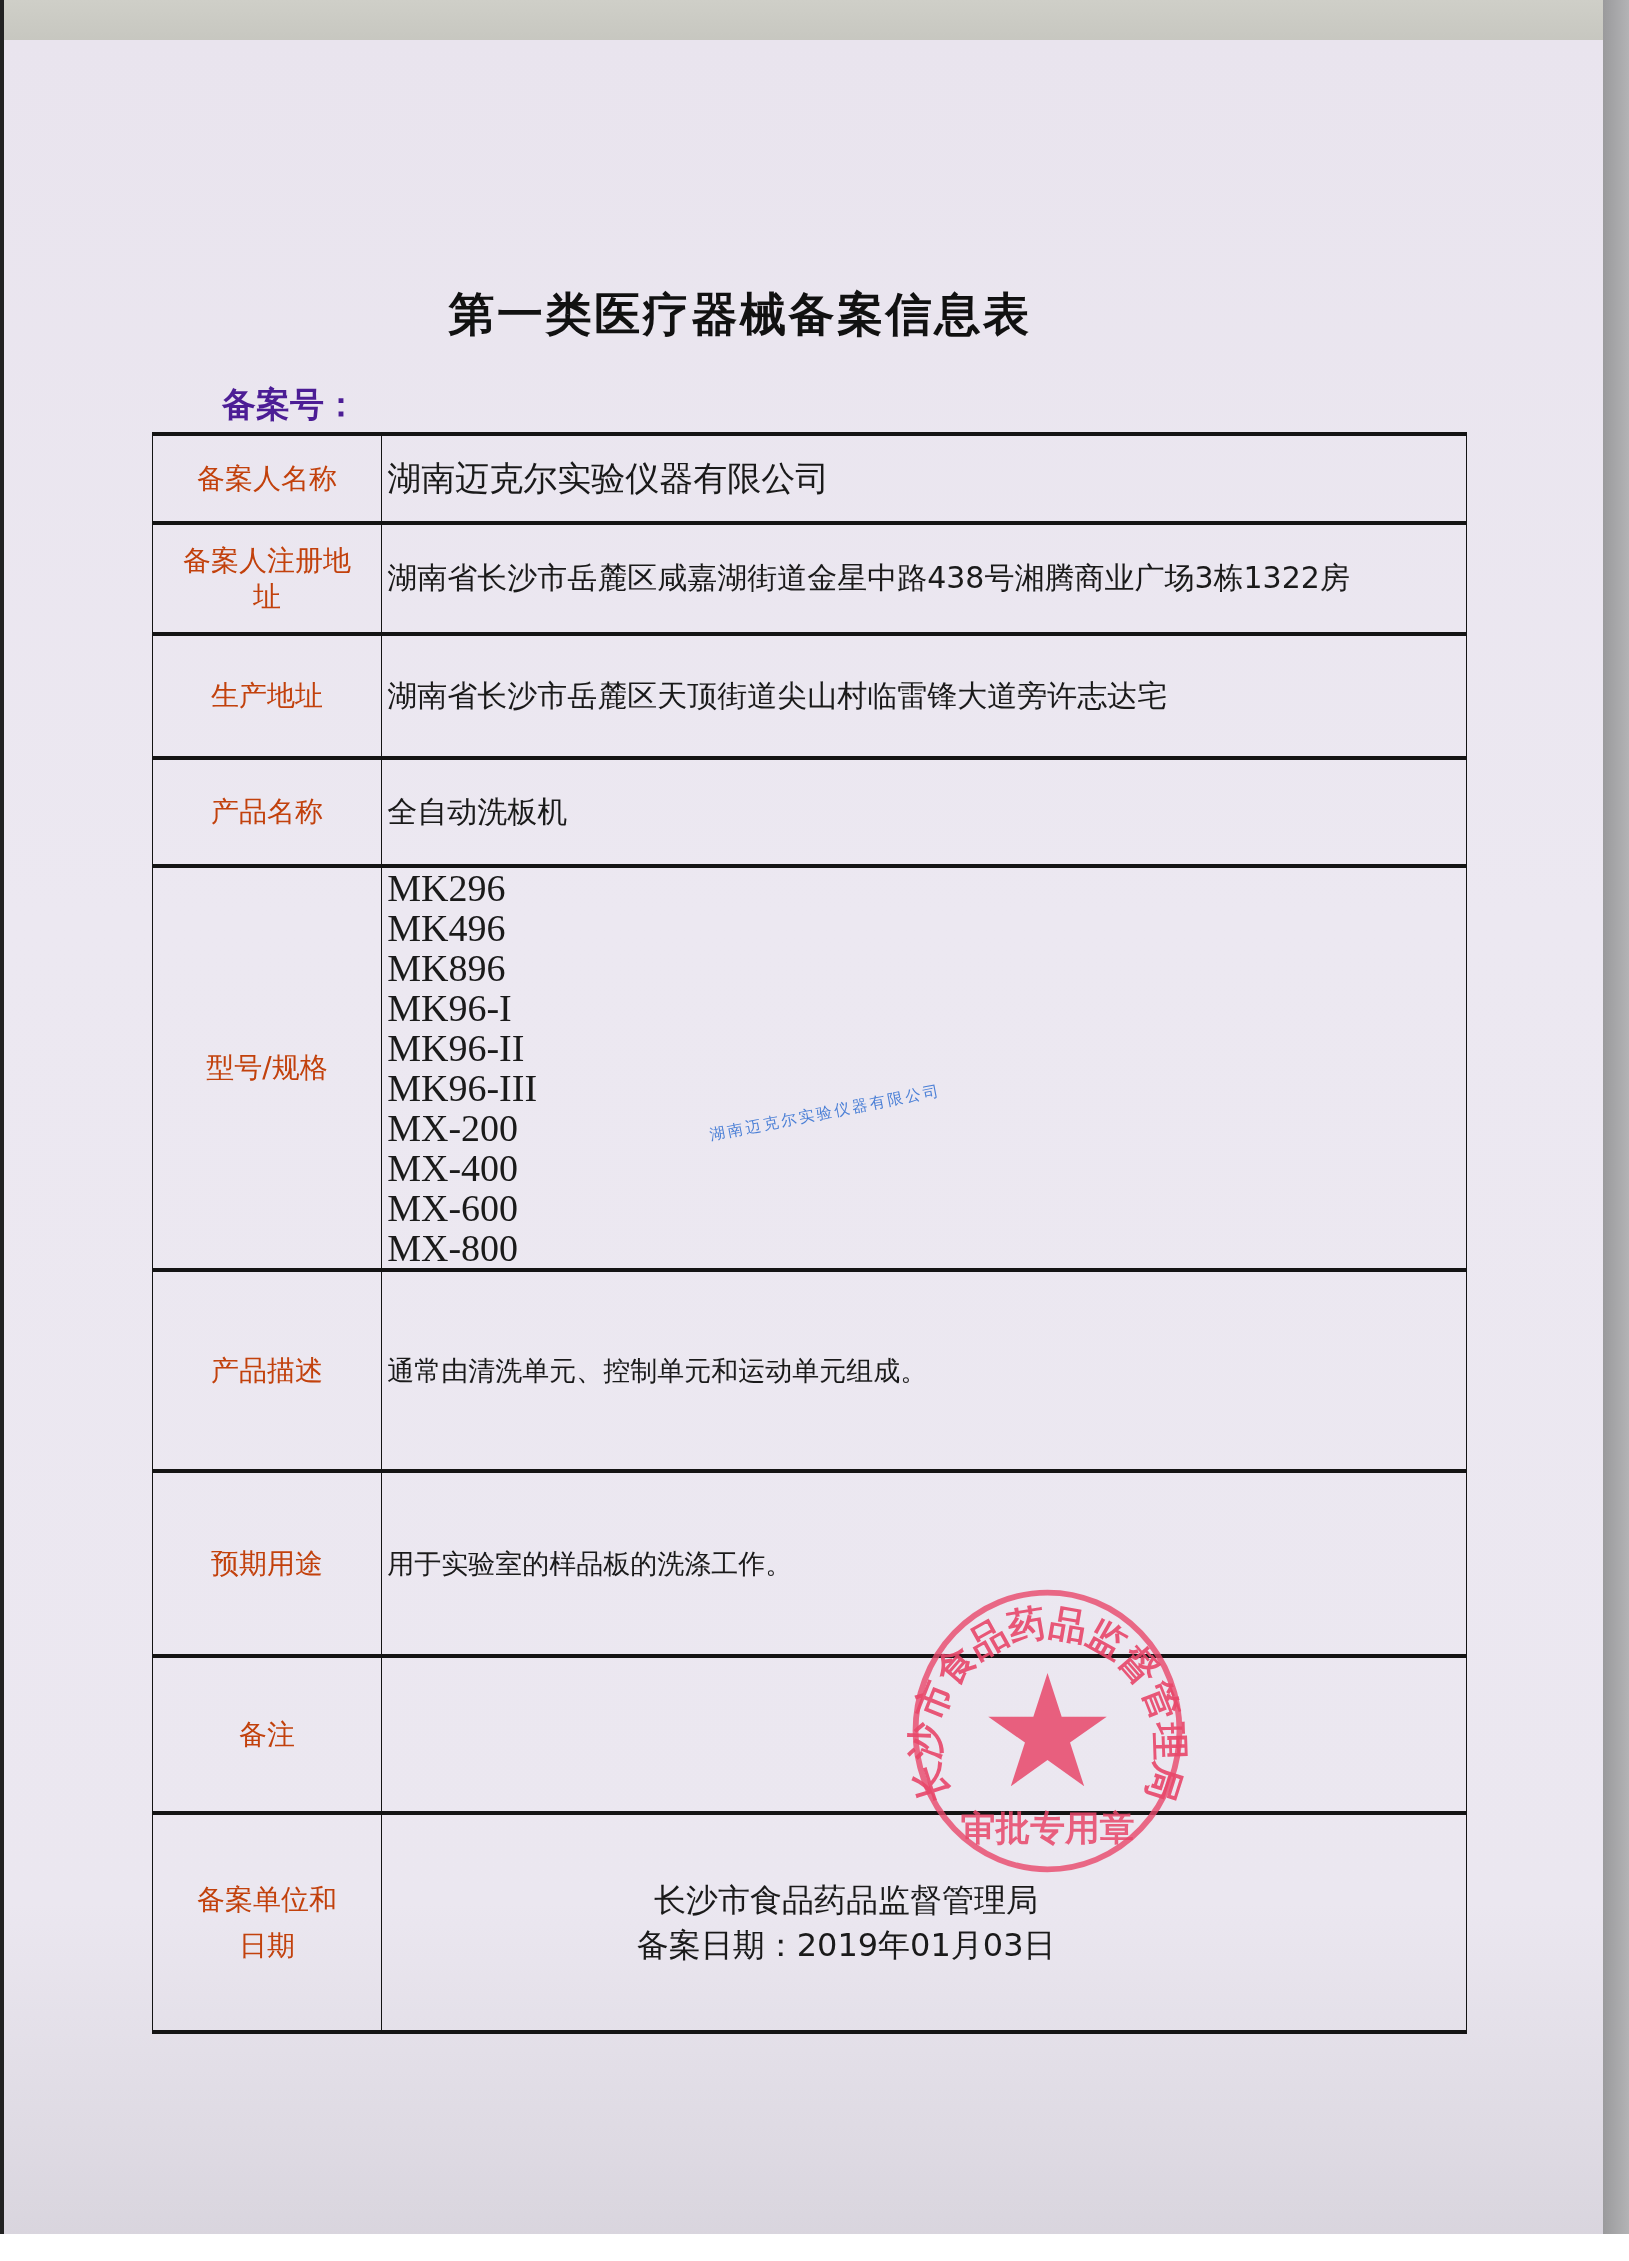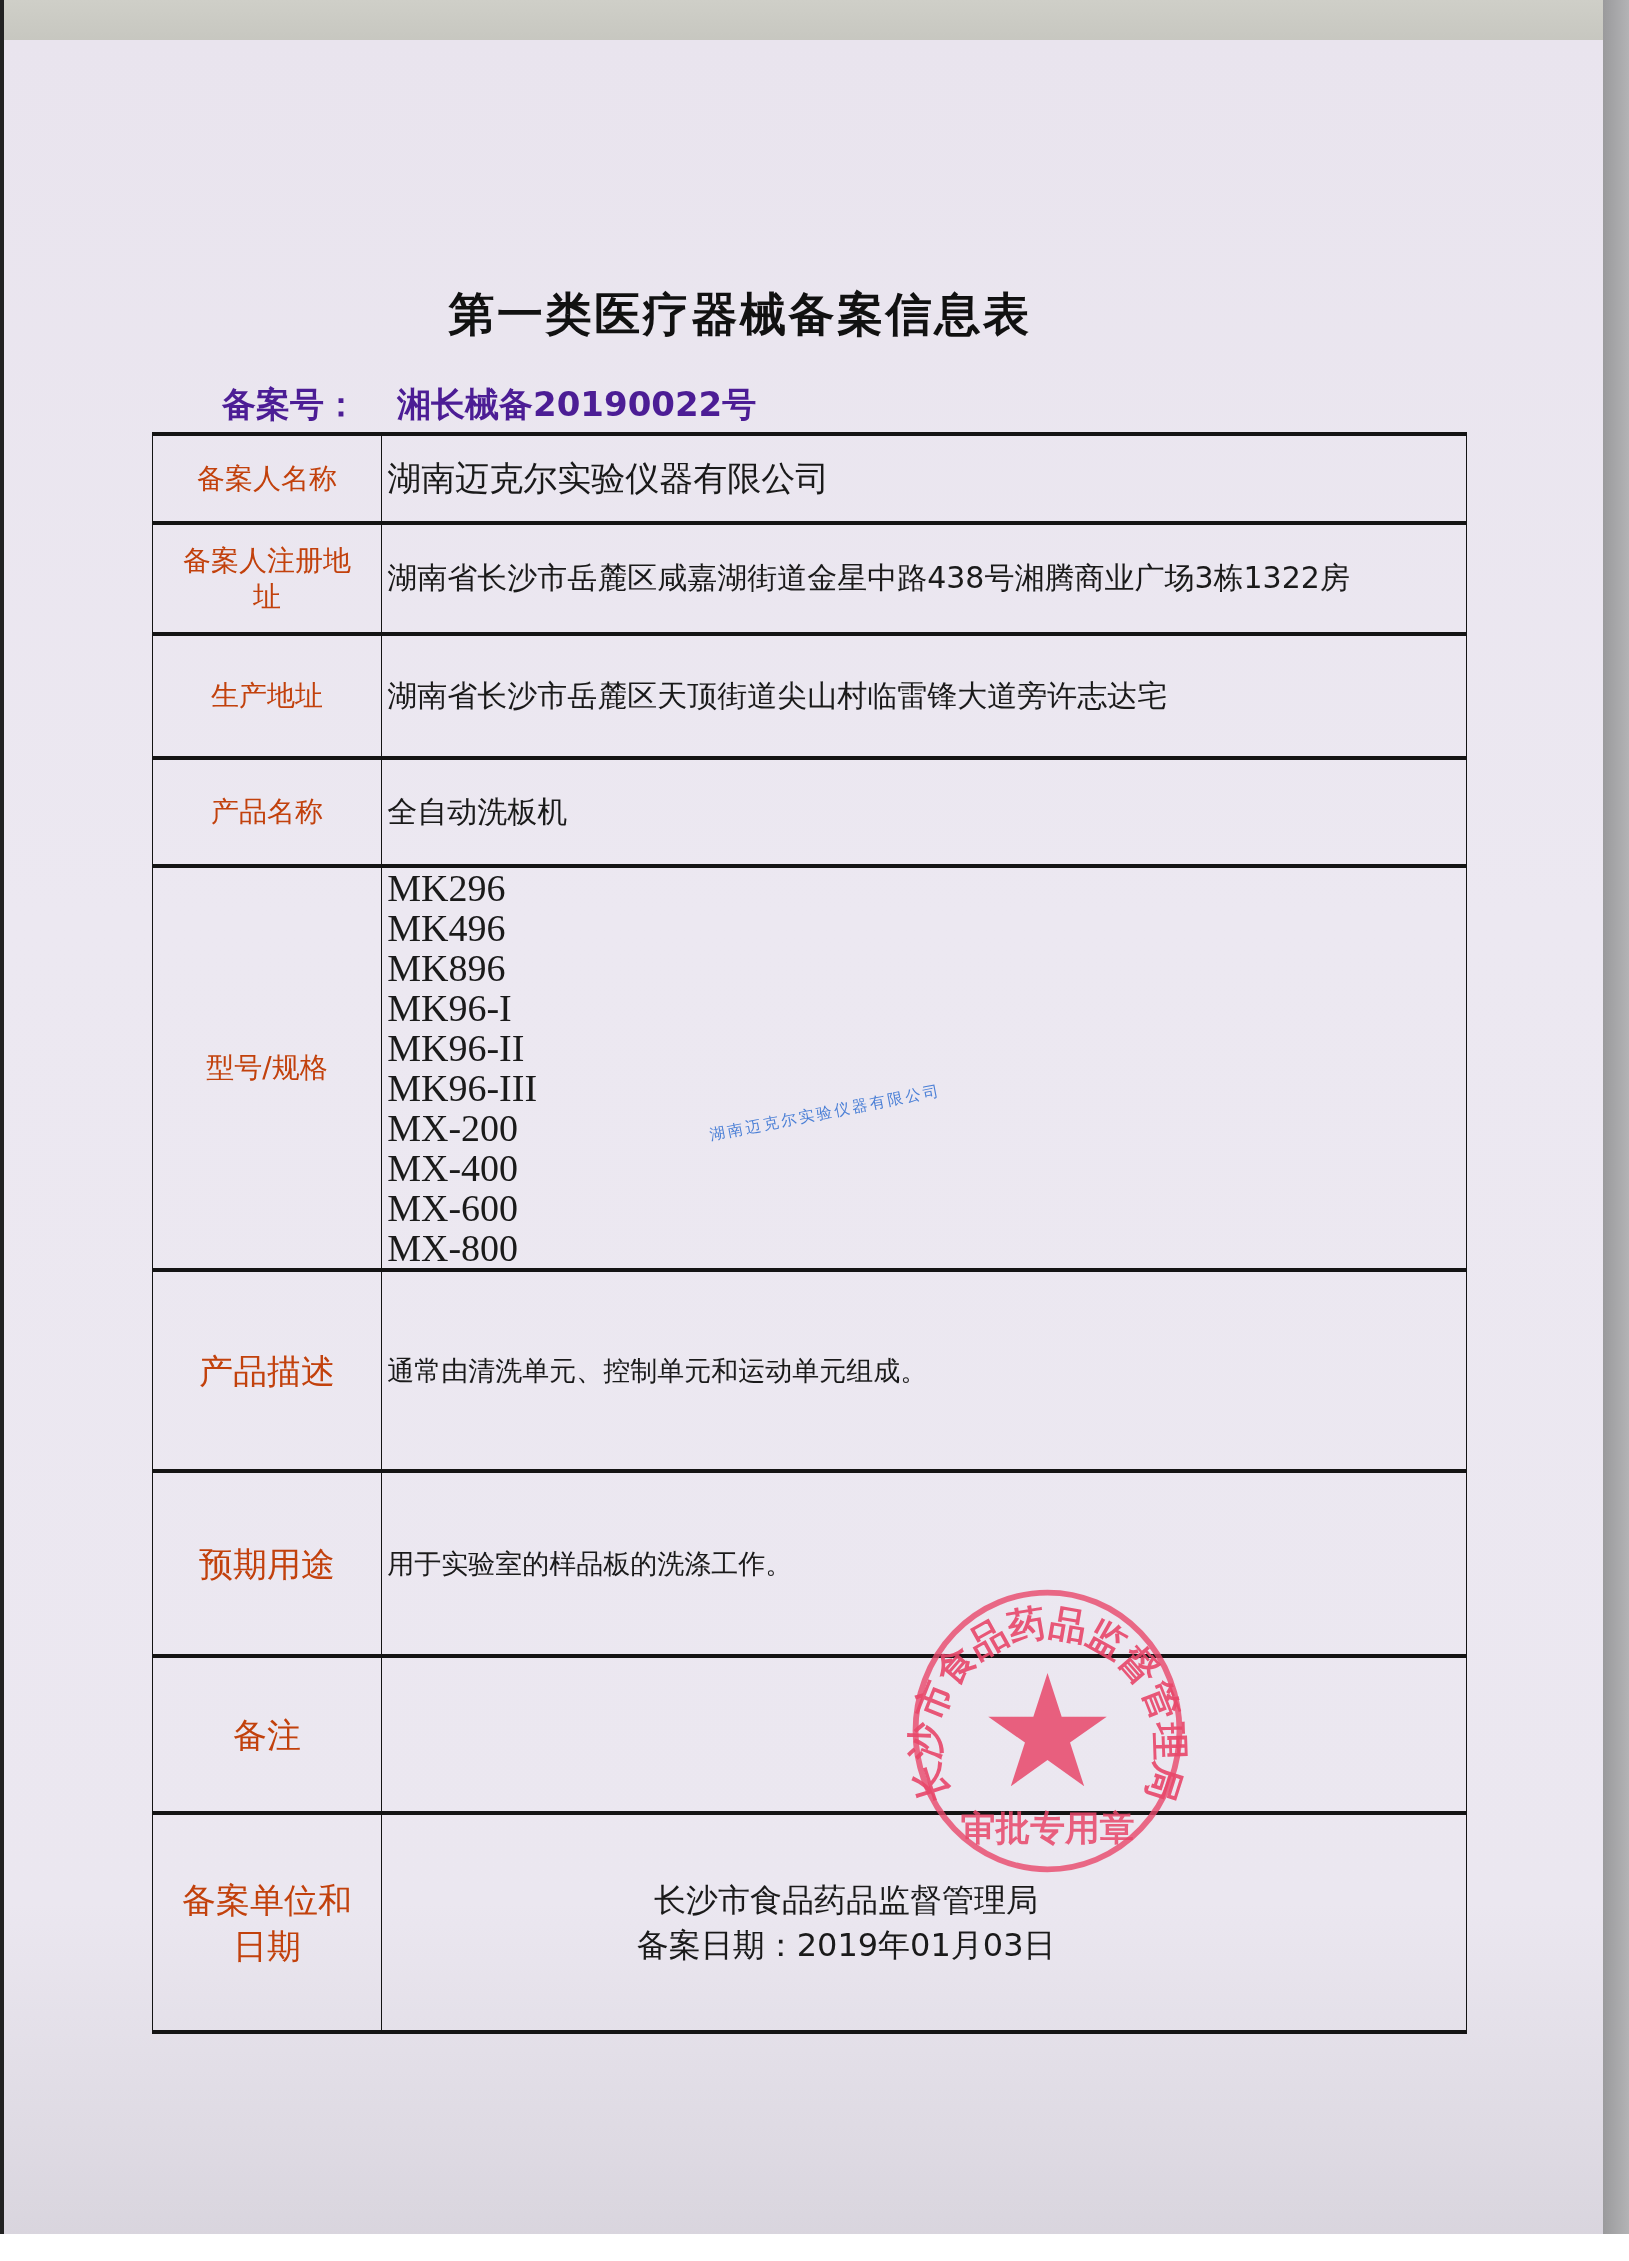--- a/index.html
+++ b/index.html
@@ -72,21 +72,21 @@
     .info-table tr:first-child { border-top: 4.5px solid #141414; }
     .info-table tr:last-child td { border-bottom: 4.5px solid #141414; }
     .info-table td.label {
       width: 228px;
       text-align: center;
       font-family: "DejaVu Sans", "Liberation Sans", sans-serif;
       font-size: 28px;
       line-height: 36px;
       color: #c2410c;
     }
-    .info-table td.label.big { font-size: 34px; line-height: 46px; }
+    .info-table td.label.big { font-size: 28px; line-height: 46px; }
     .info-table td.value {
       padding-left: 5.2px;
       font-family: "DejaVu Sans", "Liberation Sans", sans-serif;
       font-size: 30px;
       color: #1a1a1a;
     }
     .info-table td.value.mono {
       font-family: "DejaVu Serif", "Liberation Serif", serif;
       font-size: 28px;
     }
@@ -136,21 +136,20 @@
 <div class="scan-top"></div>
 <div class="paper"></div>
 <div class="scan-left"></div>
 <div class="scan-right"></div>
 <div class="scan-bottom"></div>
 
 <div class="doc-title">第一类医疗器械备案信息表</div>
 
 <div class="record-no">
   <span class="label">备案号：</span>
-  <span>湘长械备20190022号</span>
 </div>
 
 <table class="info-table">
   <tbody>
       <tr style="height:89px">
     <td class="label">备案人名称</td>
     <td class="value large">湖南迈克尔实验仪器有限公司</td>
   </tr>
   <tr style="height:111px">
     <td class="label">

